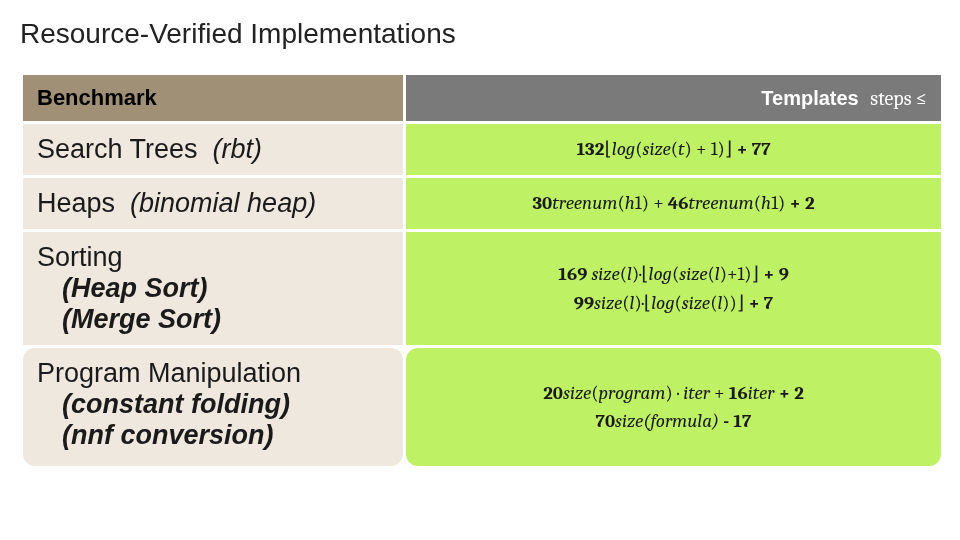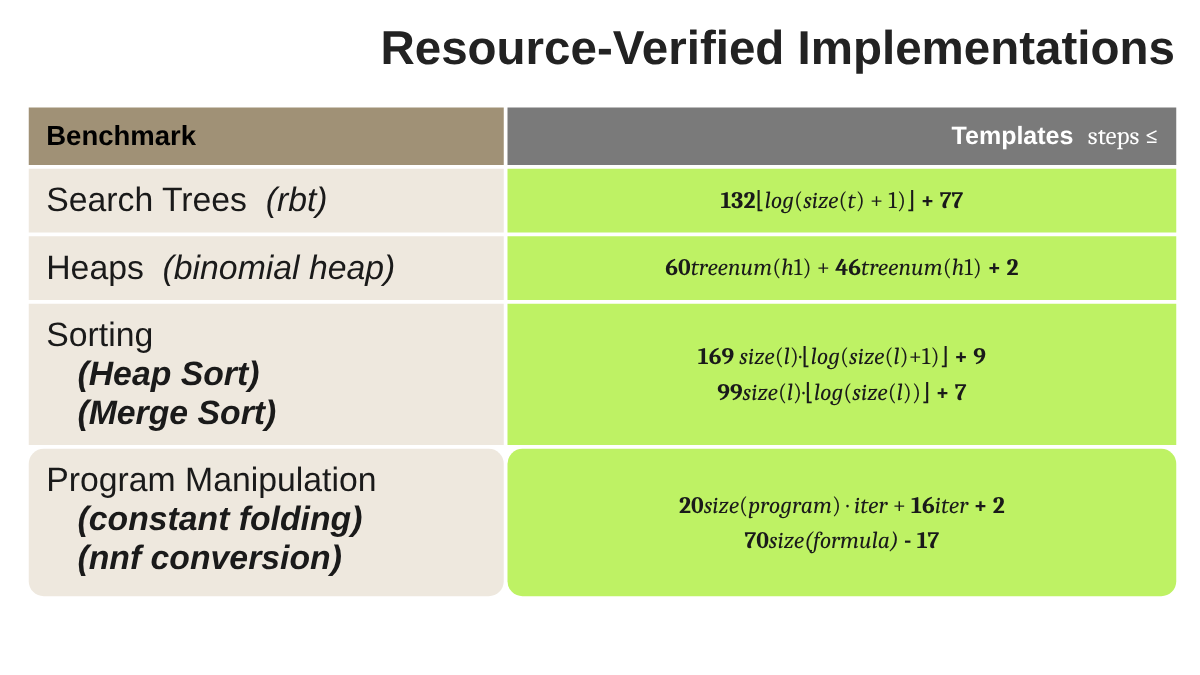--- a/index.html
+++ b/index.html
@@ -12,23 +12,23 @@
     color: #1a1a1a;
     overflow: hidden;
   }
   .slide {
     width: 960px;
     height: 540px;
     box-sizing: border-box;
     padding: 0 20px 20px 20px;
   }
   .title {
-    text-align: right;
-    font-size: 38px;
-    font-weight: 700;
+    text-align: left;
+    font-size: 28px;
+    font-weight: 400;
     margin: 18px 0 22px 0;
     color: #222;
   }
   table.grid {
     border-collapse: separate;
     border-spacing: 3px;
     width: 918px;
     margin: 0 auto;
     table-layout: fixed;
   }
@@ -110,21 +110,21 @@
         <span class="paren">(rbt)</span>
       </td>
       <td class="cell-r"><span class="b">132</span>⌊<i>log</i>(<i>size</i>(<i>t</i>) + 1)⌋ <span class="b">+ 77</span></td>
     </tr>
 
     <tr class="r2">
       <td class="cell-l">
         <span class="bench-name">Heaps</span>&nbsp;
         <span class="paren">(binomial heap)</span>
       </td>
-      <td class="cell-r"><span class="b">60</span><i>treenum</i>(<i>h</i>1) + <span class="b">46</span><i>treenum</i>(<i>h</i>1) <span class="b">+ 2</span></td>
+      <td class="cell-r"><span class="b">30</span><i>treenum</i>(<i>h</i>1) + <span class="b">46</span><i>treenum</i>(<i>h</i>1) <span class="b">+ 2</span></td>
     </tr>
 
     <tr class="r3">
       <td class="cell-l" style="vertical-align:top;">
         <span class="bench-name">Sorting</span>
         <span class="indent">(Heap Sort)</span>
         <span class="indent">(Merge Sort)</span>
       </td>
       <td class="cell-r">
         <span class="line"><span class="b">169</span> <i>size</i>(<i>l</i>)·⌊<i>log</i>(<i>size</i>(<i>l</i>)+1)⌋ <span class="b">+ 9</span></span>

